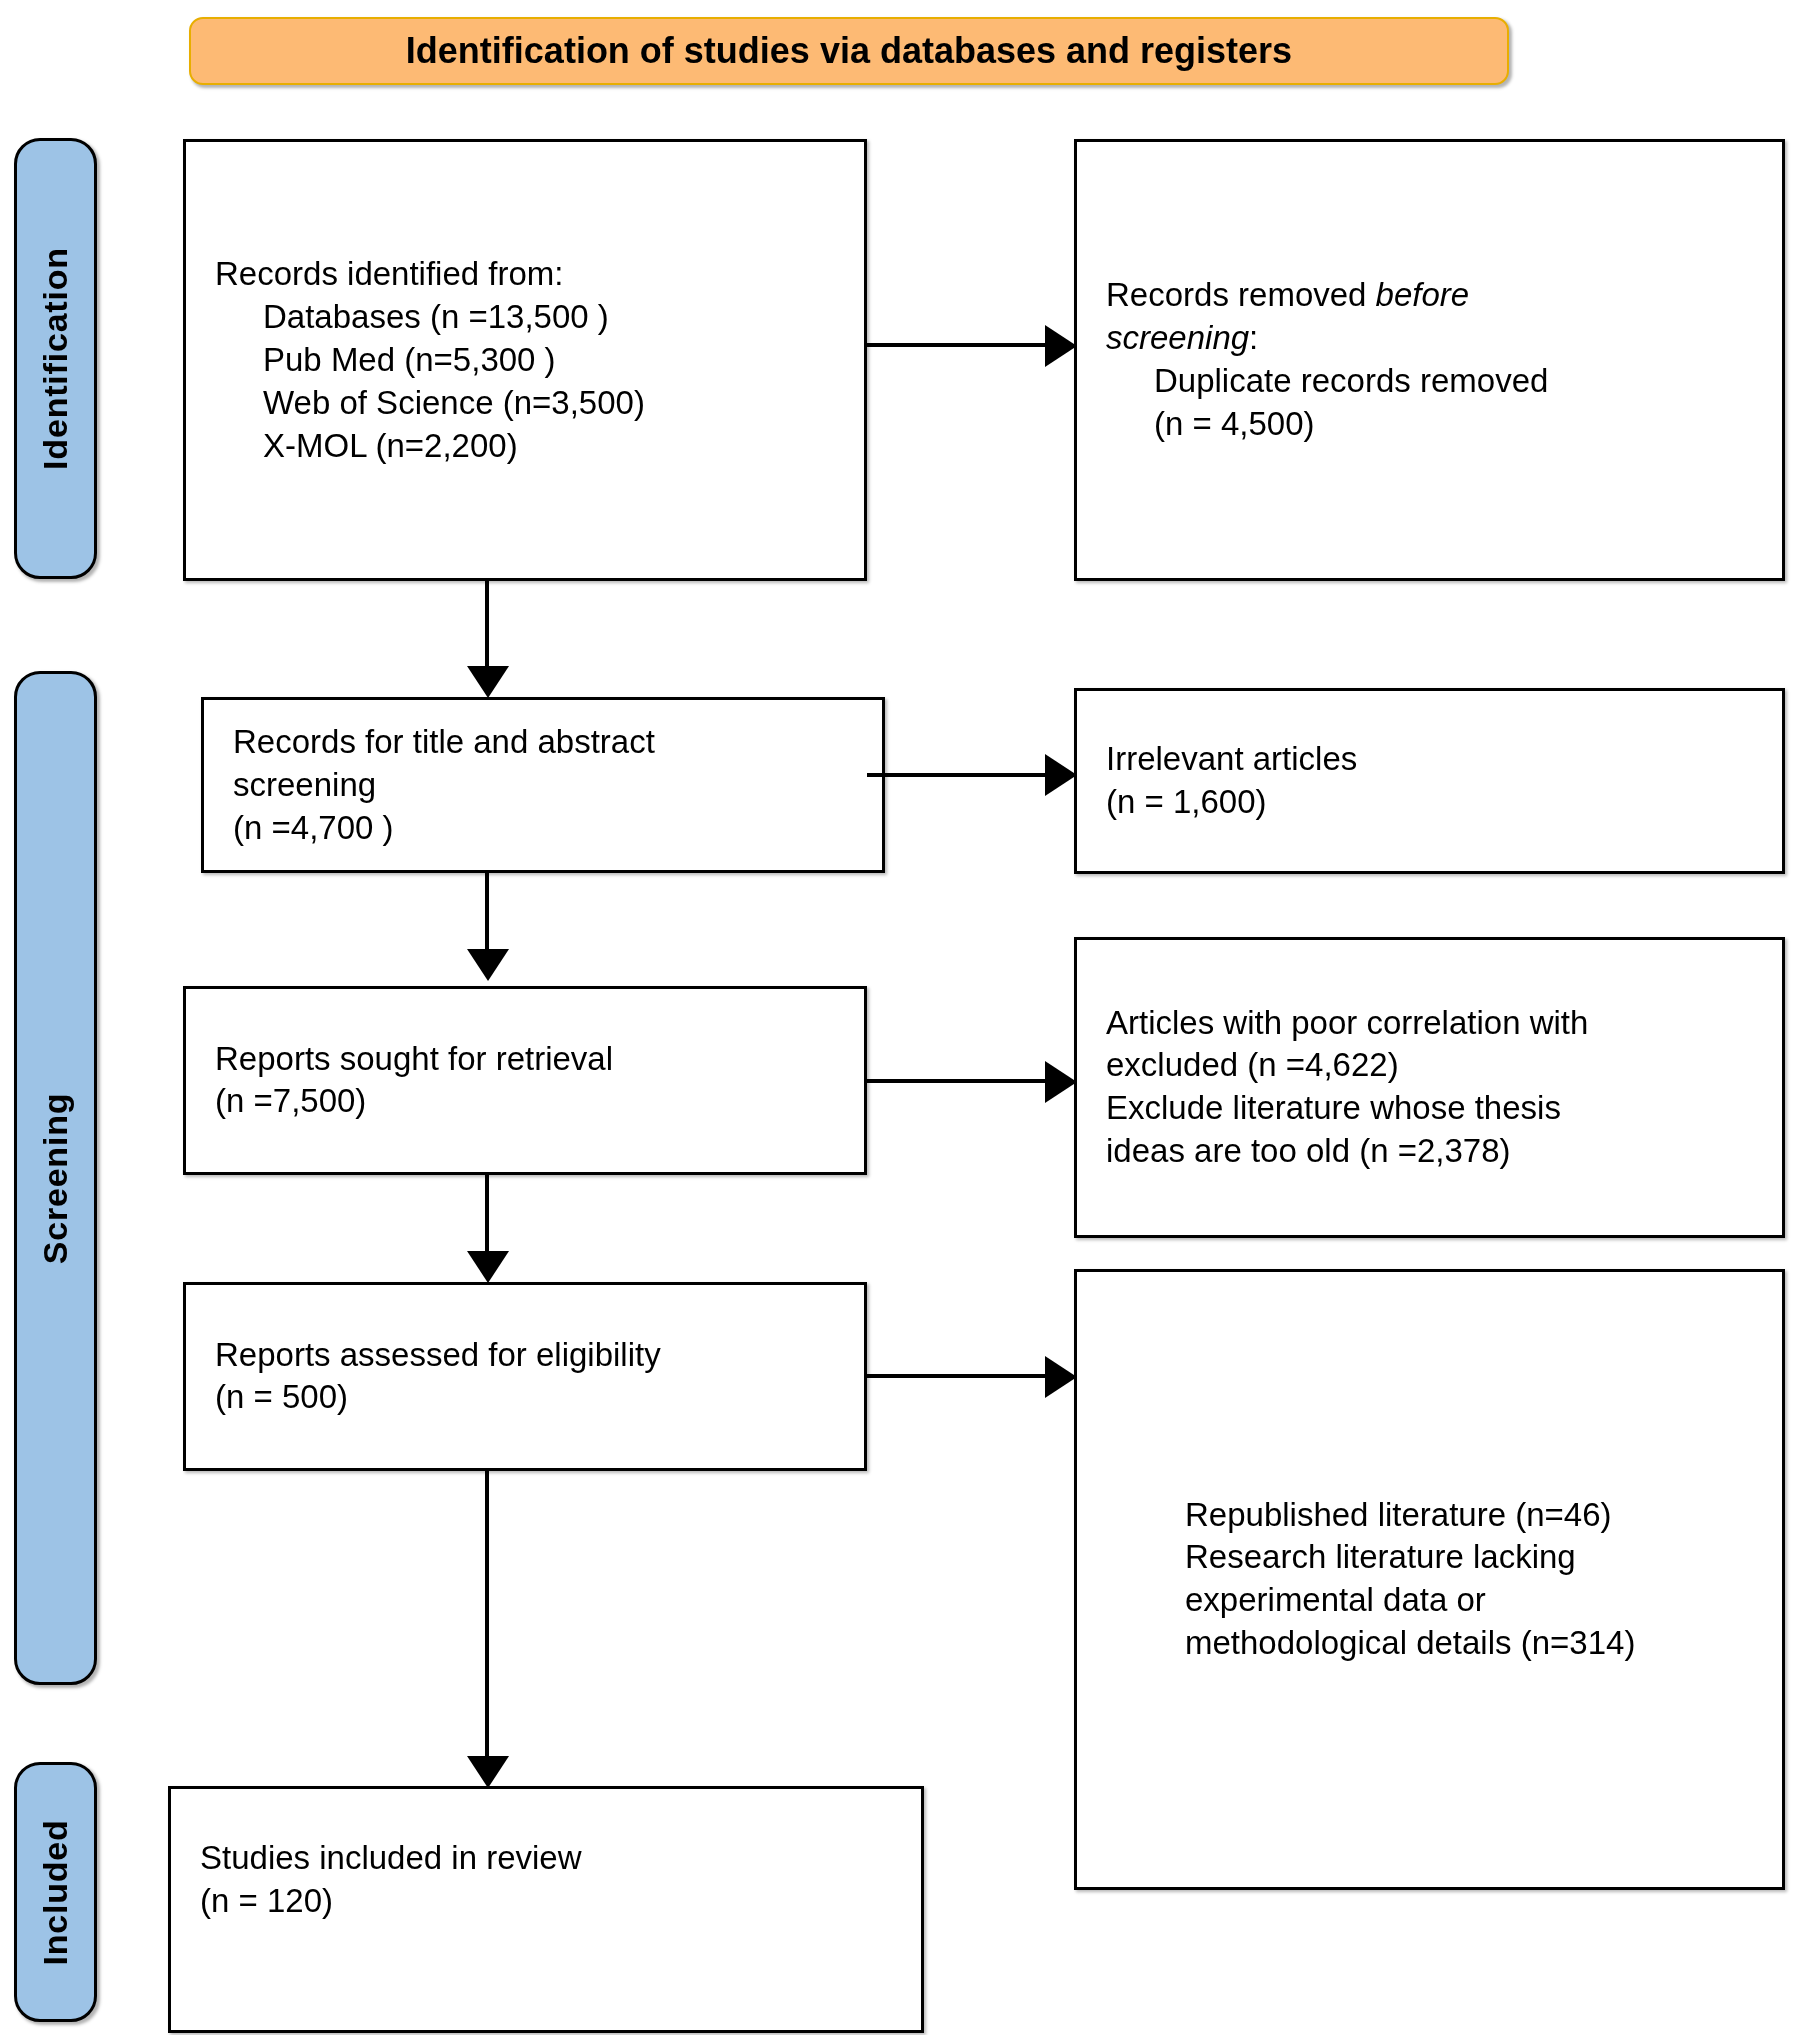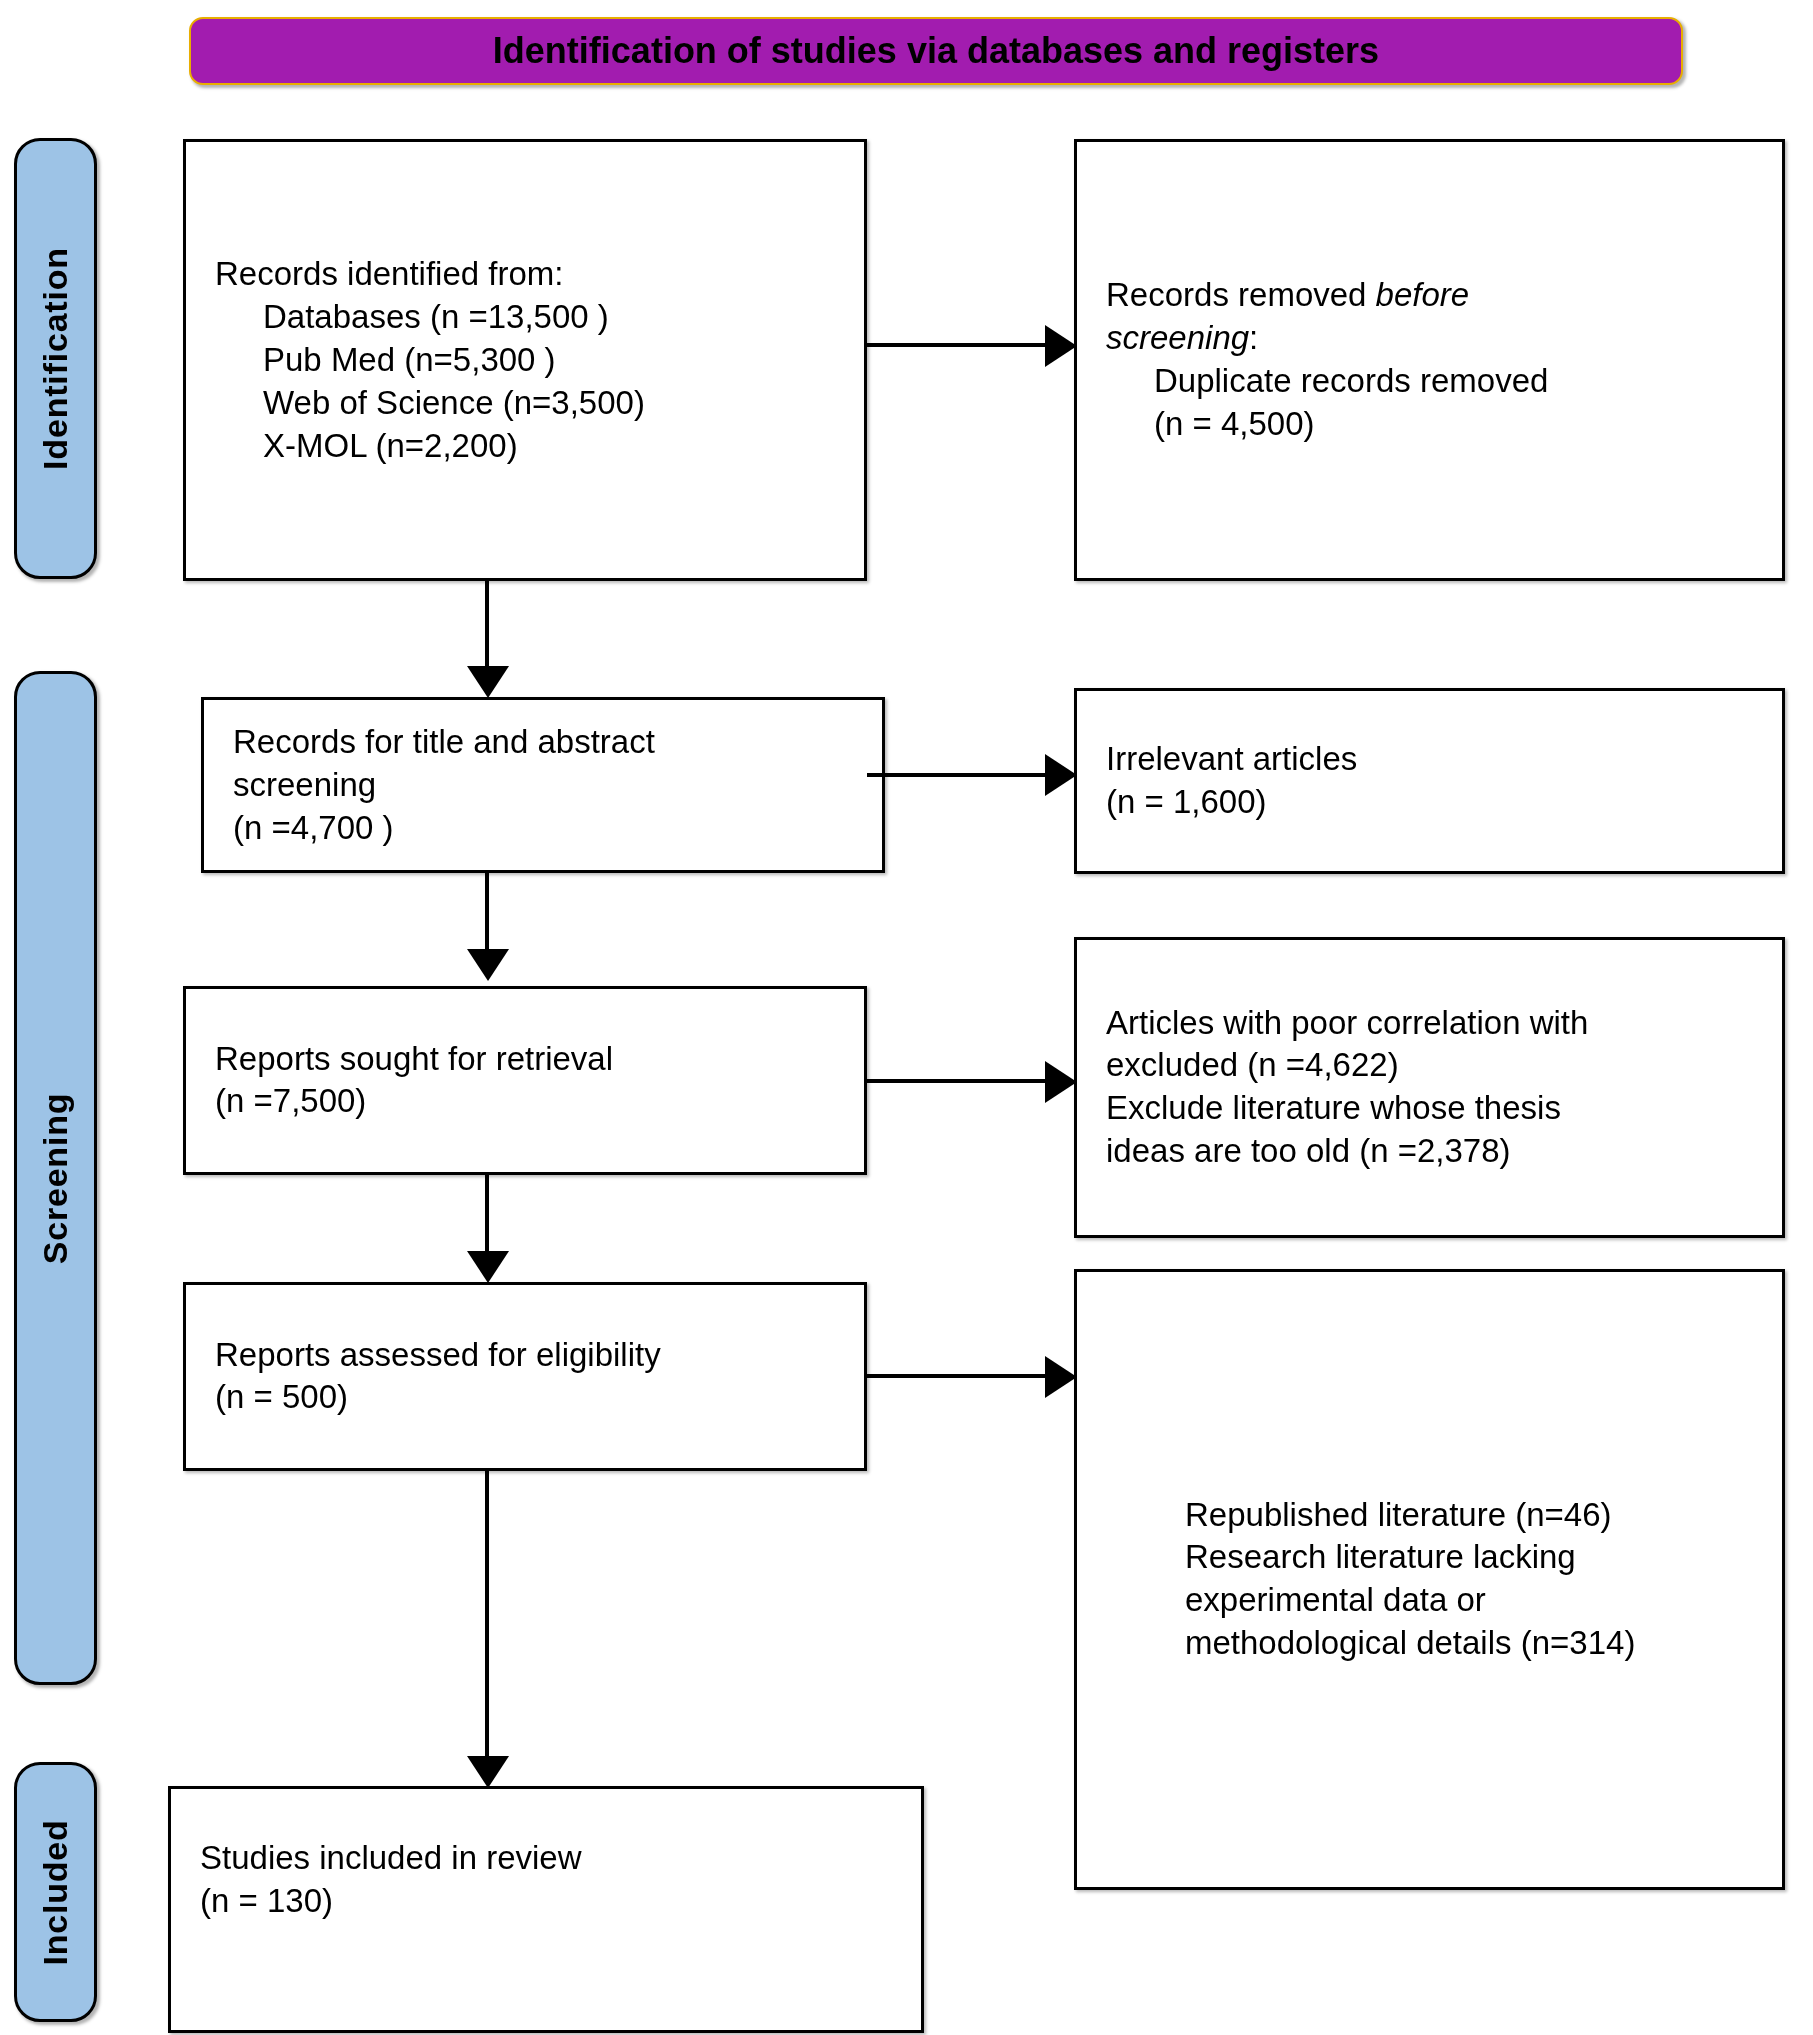--- a/index.html
+++ b/index.html
@@ -14,23 +14,23 @@
     background: #ffffff;
     font-family: "Liberation Sans", sans-serif;
     overflow: hidden;
   }
 
   
   .banner {
     position: absolute;
     left: 189px;
     top: 17px;
-    width: 1494px;
+    width: 1320px;
     height: 68px;
-    background: #a21caf;
+    background: #fdba74;
     border: 2.3px solid #E8AE00;
     border-radius: 14px;
     box-shadow: 2.3px 2.3px 3.1px rgba(0,0,0,0.30);
     display: flex;
     align-items: center;
     justify-content: center;
     box-sizing: border-box;
   }
   .banner-text {
     font-size: 36px;
@@ -219,18 +219,18 @@
 
   <div class="hline" style="left:867px; top:1374px; width:179px;"></div>
   <div class="arrow-right" style="left:1045px; top:1356px;"></div>
 
   <div class="vline" style="left:485px; top:1471px; width:3.9px; height:290px;"></div>
   <div class="arrow-down" style="left:467px; top:1756px;"></div>
 
   <div class="fbox" style="left:168px; top:1786px; width:756px; height:247px;">
     <div class="fbox-inner" style="top:48px;">
       <div>Studies included in review</div>
-      <div>(n = 130)</div>
+      <div>(n = 120)</div>
     </div>
   </div>
 
 </div>
 
 
 </body></html>

